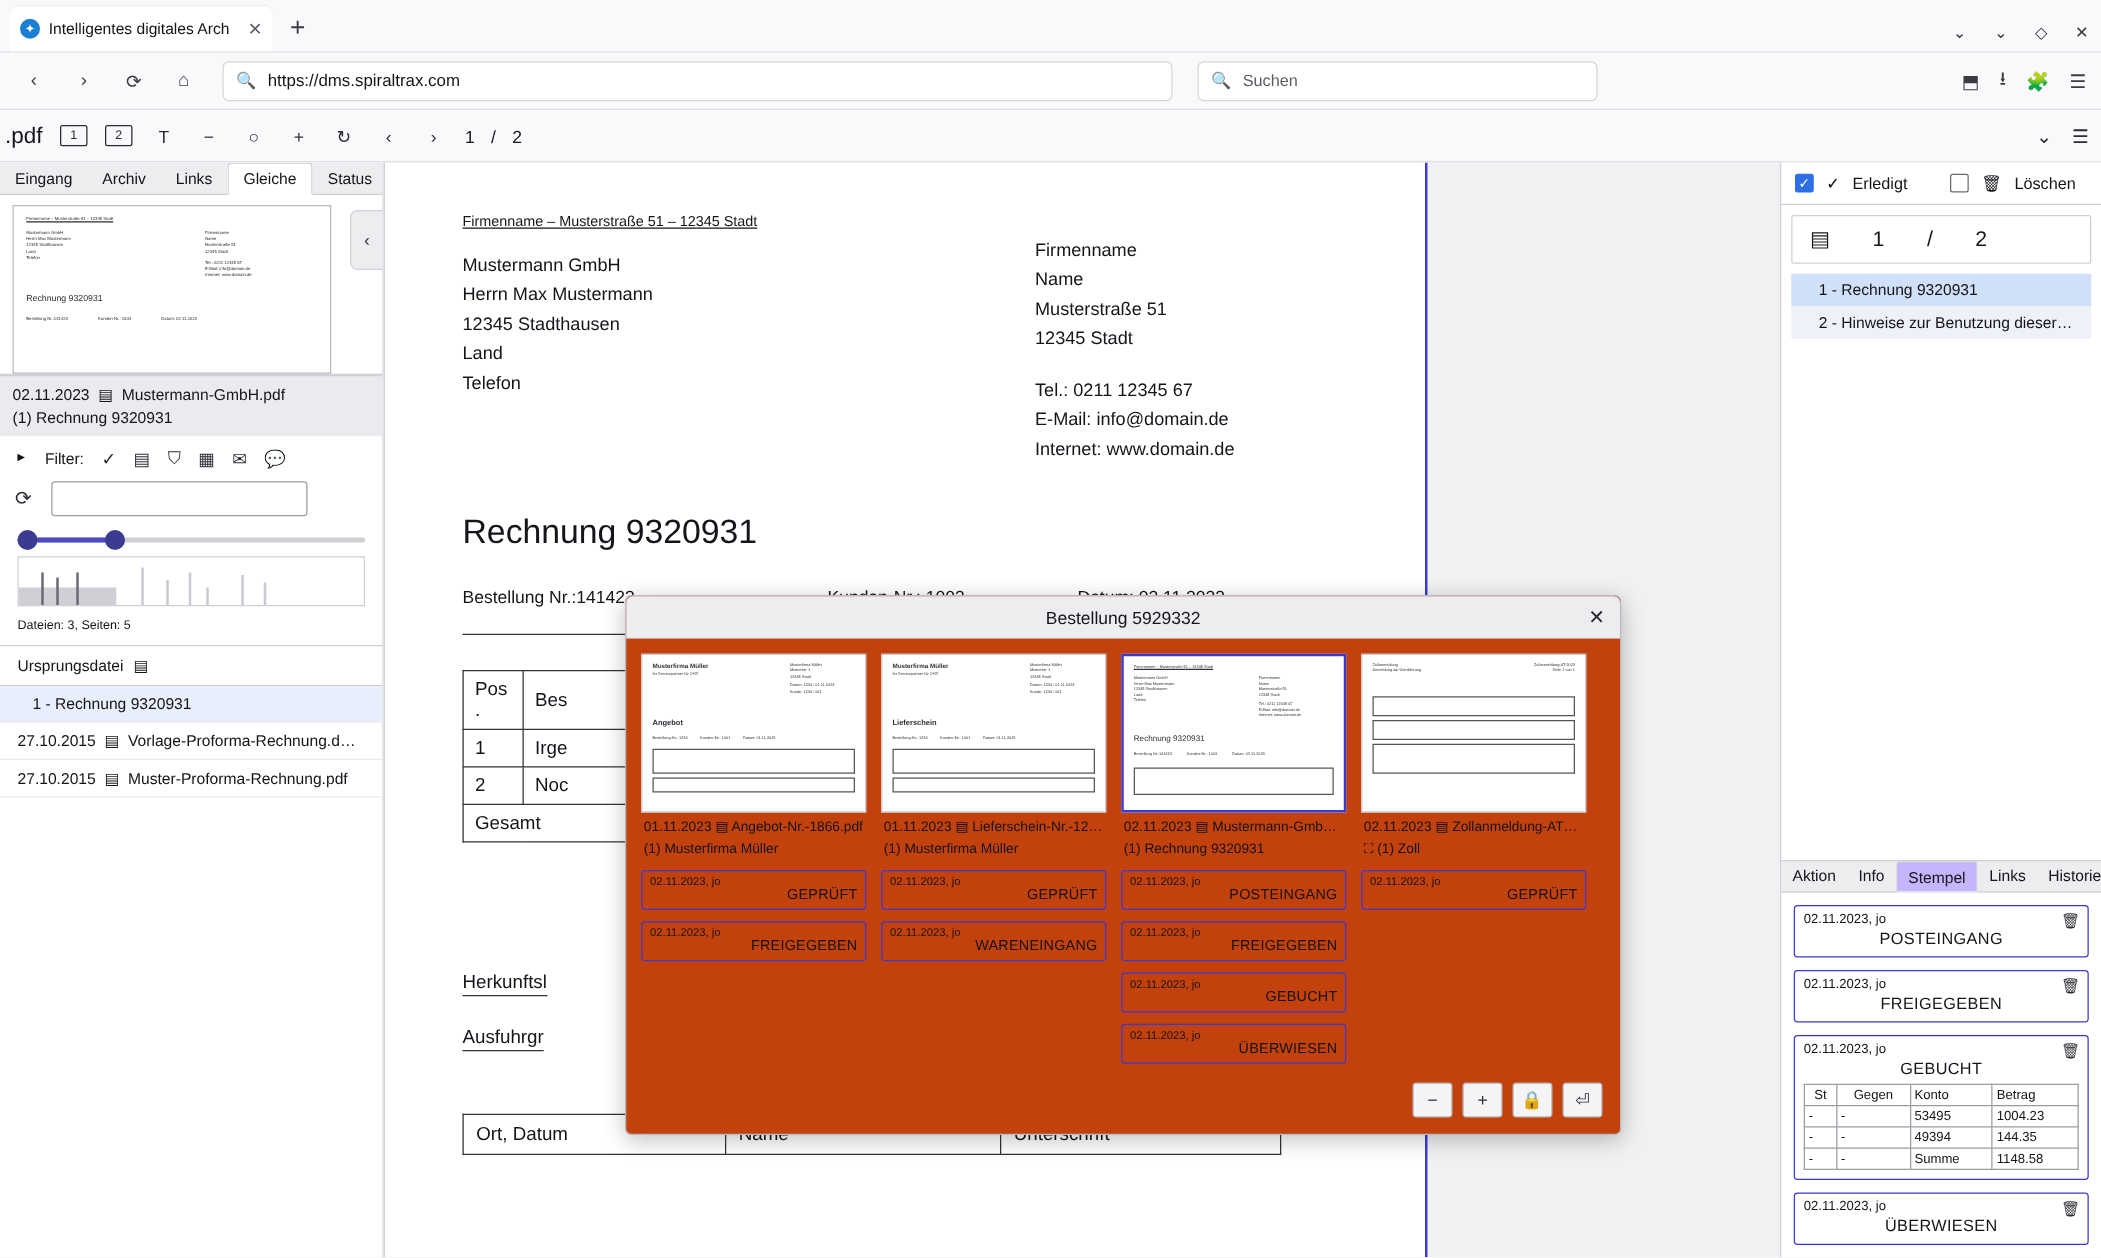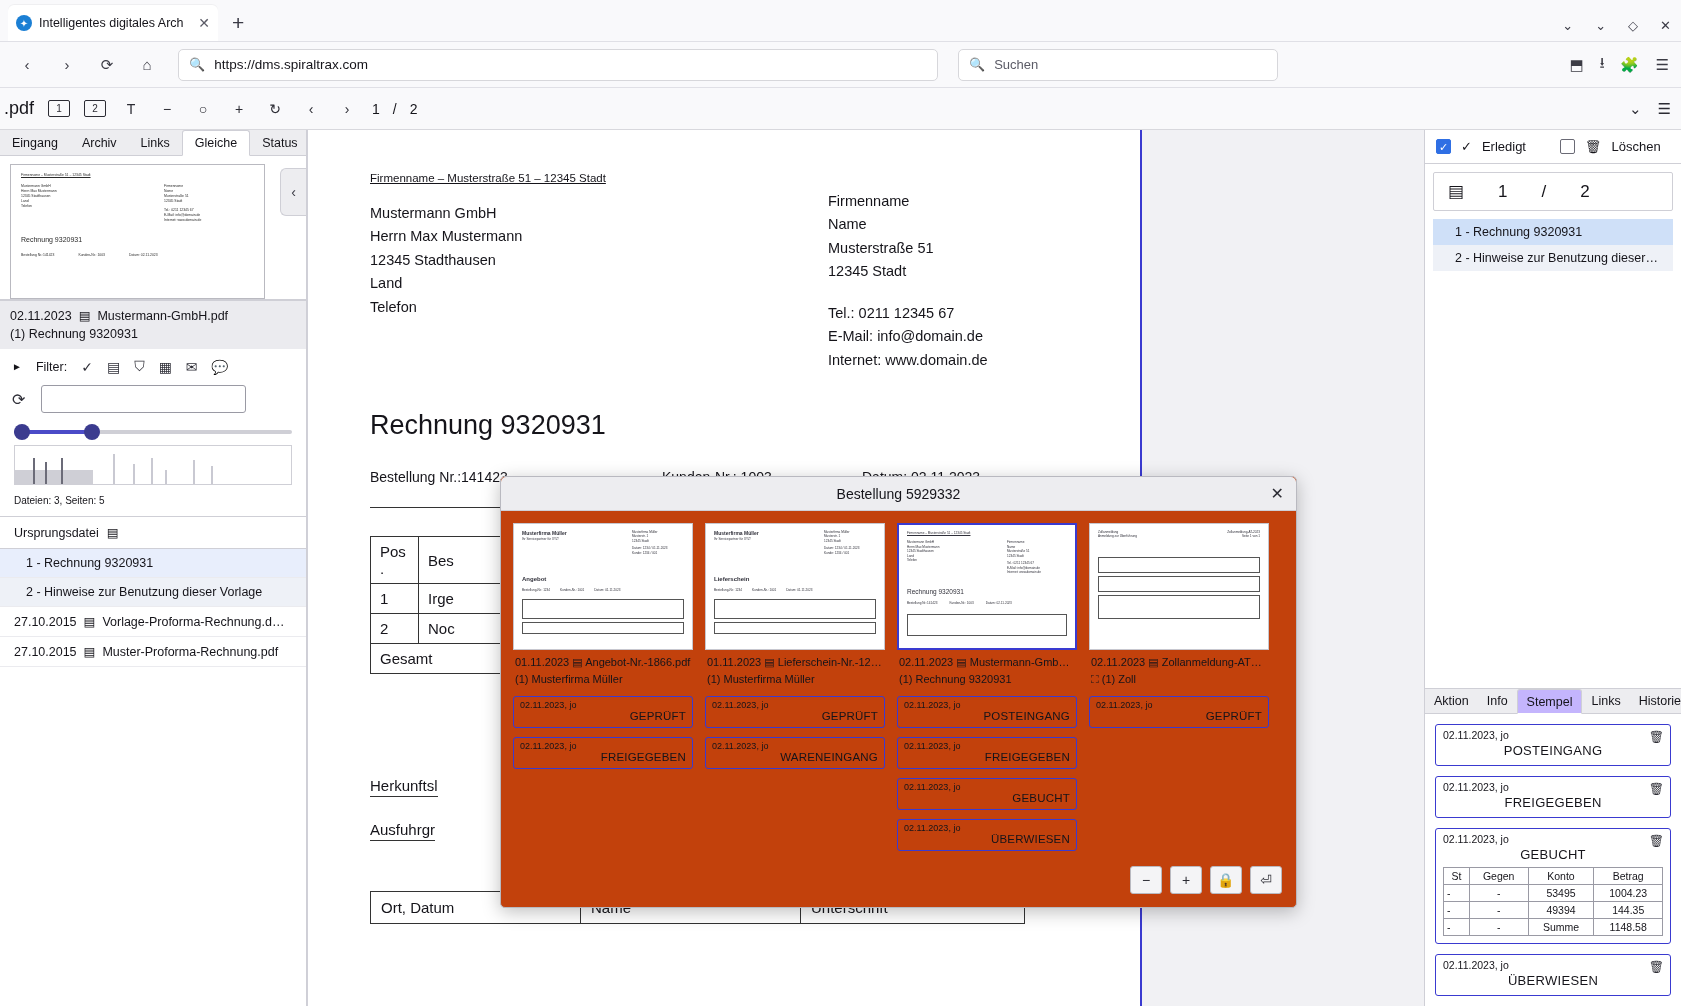--- a/index.html
+++ b/index.html
@@ -139,21 +139,21 @@
   .rp-list-item.sel2{ background:#eef1f7;}
   .rp-tabs{ display:flex; border-top:1px solid #cfcfd6; border-bottom:1px solid #cfcfd6; background:#ededf0; font-size:12.5px; height:26px; margin-top:auto;}
   .rp-tab{ padding:0 9px; display:flex; align-items:center;}
   .rp-tab.active{ background:#c4b5fd; border:1px solid #cfcfd6; border-bottom-color:#fff; border-radius:3px 3px 0 0; margin-bottom:-1px;}
   .stamp{ border:1px solid #3a3ad0; border-radius:3px; margin:10px; padding:4px 7px 7px 7px; position:relative;}
   .stamp .meta{ font-size:10.5px; color:#15141a;}
   .stamp .title{ text-align:center; font-size:13px; letter-spacing:.3px; margin-top:2px;}
   .stamp .del{ position:absolute; right:6px; top:5px; font-size:12px; color:#2b2b33;}
   .stamp table{ width:100%; border-collapse:collapse; font-size:10.5px; margin-top:5px;}
   .stamp table td, .stamp table th{ border:1px solid #9a9aa4; padding:2px 3px; font-weight:400;}
-  .stamp table td.r, .stamp table th.r{ text-align:center;}
+  .stamp table td.r, .stamp table th.r{ text-align:left;}
 
   
   .overlay{ position:absolute; left:0;top:0;right:0;bottom:0; }
   .modal{
     position:absolute; left:500px; top:476px; width:797px; height:432px;
     background:#c2410c; border:1px solid #b9b9c0; border-radius:5px; box-shadow:0 4px 18px rgba(0,0,0,.25);
     display:flex; flex-direction:column;
   }
   .modal-head{ height:34px; background:#ededf0; border-bottom:1px solid #cfcfd6; border-radius:5px 5px 0 0; display:flex; align-items:center; justify-content:center; position:relative; font-size:14px;}
   .modal-head .x{ position:absolute; right:12px; font-size:16px; color:#2b2b33; cursor:pointer;}
@@ -319,21 +319,20 @@
       </div>
     </div>
 
     <div class="files-count">Dateien: 3, Seiten: 5</div>
 
     <div class="sect-head">
       <span>Ursprungsdatei</span>
       <span>▤</span>
     </div>
     <div class="flist-item sel">1 - Rechnung 9320931</div>
-    <div class="flist-item sel2">2 - Hinweise zur Benutzung dieser Vorlage</div>
     <div class="flist-item plain">
       <span>27.10.2015</span>
       <span>▤</span>
       <span>Vorlage-Proforma-Rechnung.d…</span>
     </div>
     <div class="flist-item plain">
       <span>27.10.2015</span>
       <span>▤</span>
       <span>Muster-Proforma-Rechnung.pdf</span>
     </div>

